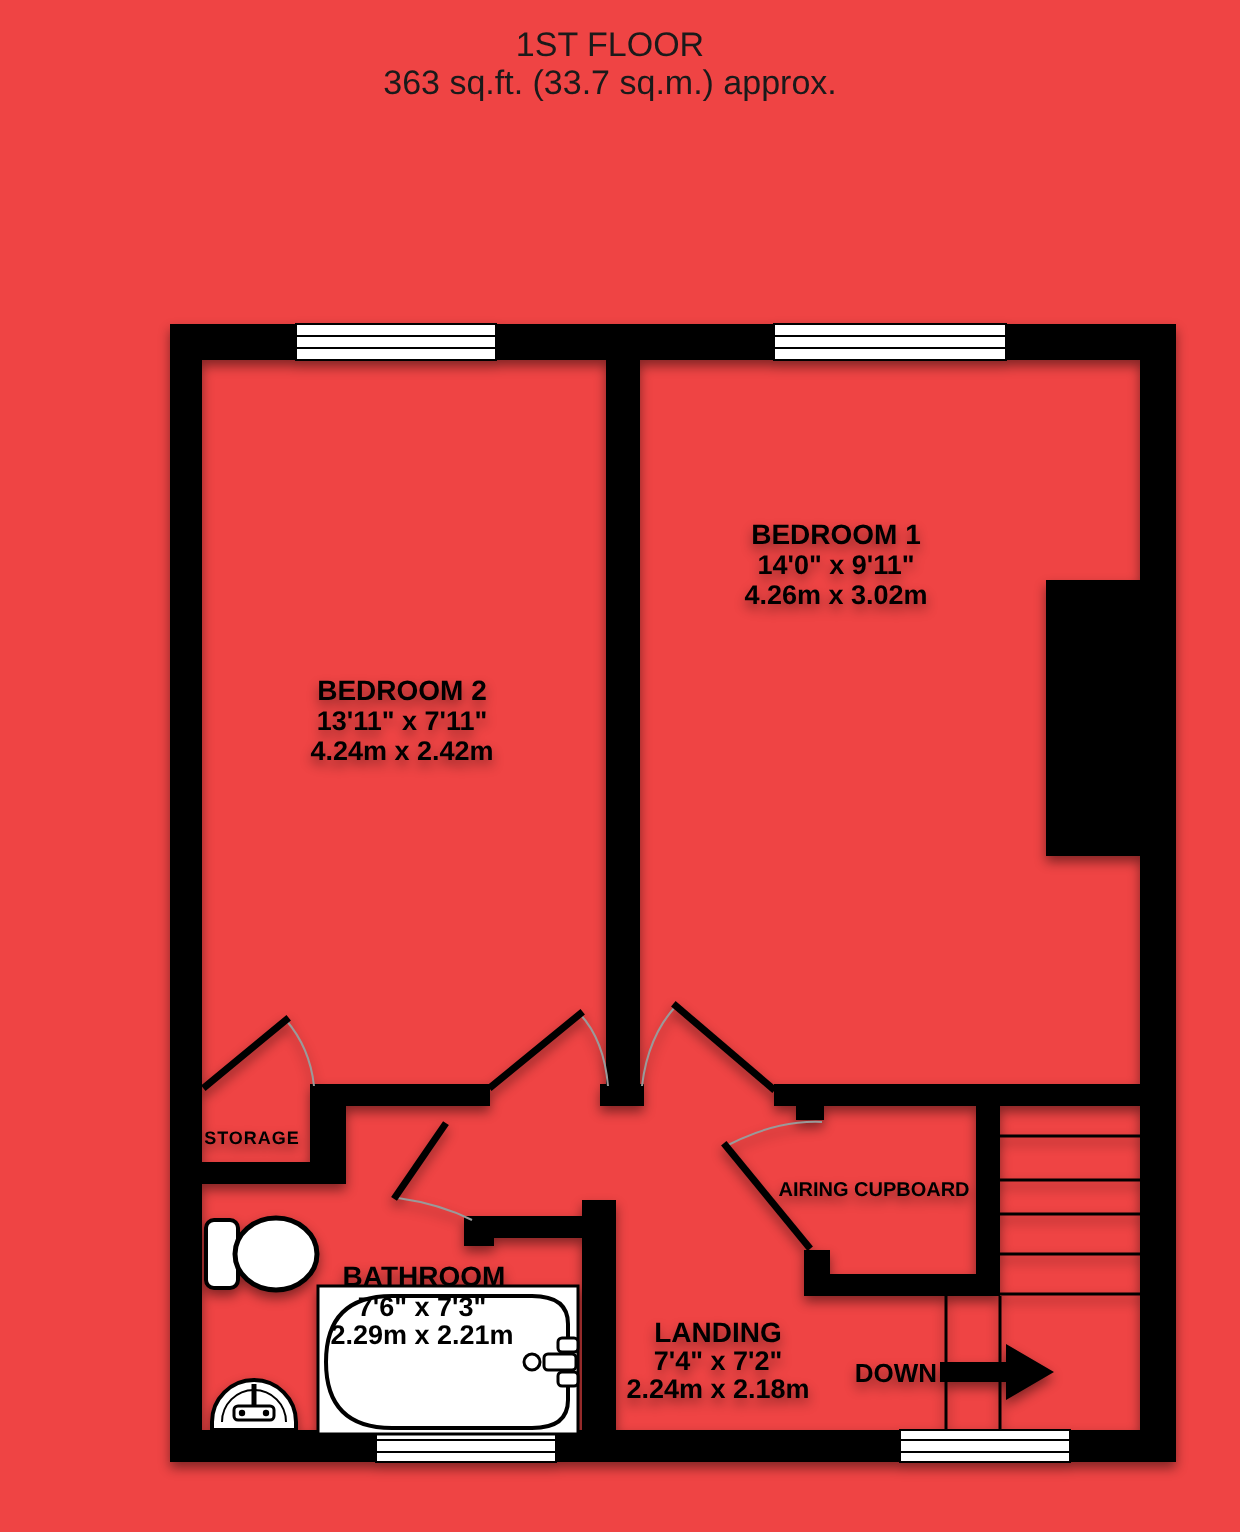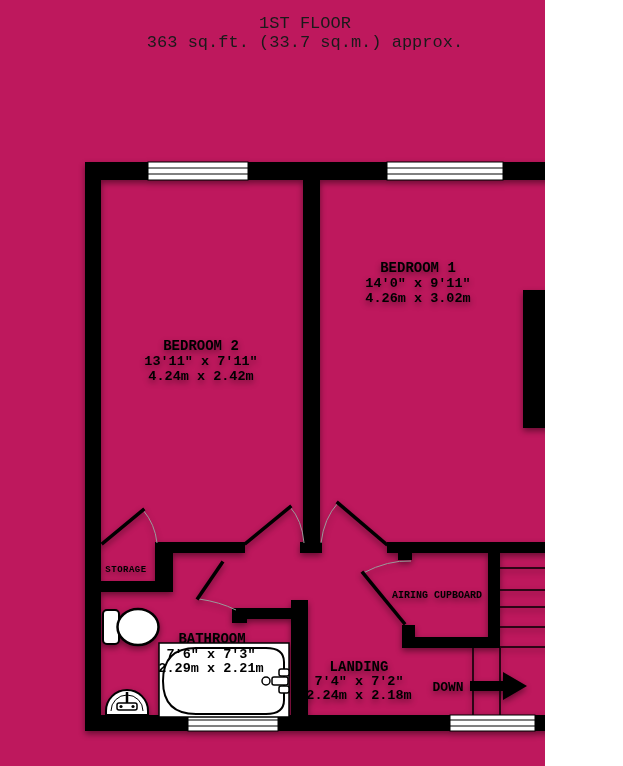--- a/index.html
+++ b/index.html
@@ -1,20 +1,20 @@
 <!DOCTYPE html>
 <html><head>
 <meta charset="utf-8">
 <style>
   html,body{margin:0;padding:0;background:#ffffff;}
   .page{
     position:relative;
-    width:545px;height:766px;
-    background:#be185d;
-    font-family:Liberation Mono, monospace;
+    width:620px;height:766px;
+    background:#ef4444;
+    font-family:Liberation Sans, sans-serif;
     overflow:hidden;
   }
   svg text{fill:#000000;}
   .title-text{font-size:17px;font-weight:400;fill:#1a1a1a;}
   .room-name{font-size:14px;font-weight:700;}
   .room-dim{font-size:13.5px;font-weight:700;}
   .small-label{font-size:9px;font-weight:700;letter-spacing:.5px;}
   .airing-label{font-size:10px;font-weight:700;}
   .down-label{font-size:13px;font-weight:700;}
   .wall{fill:#000000;stroke:none;}

